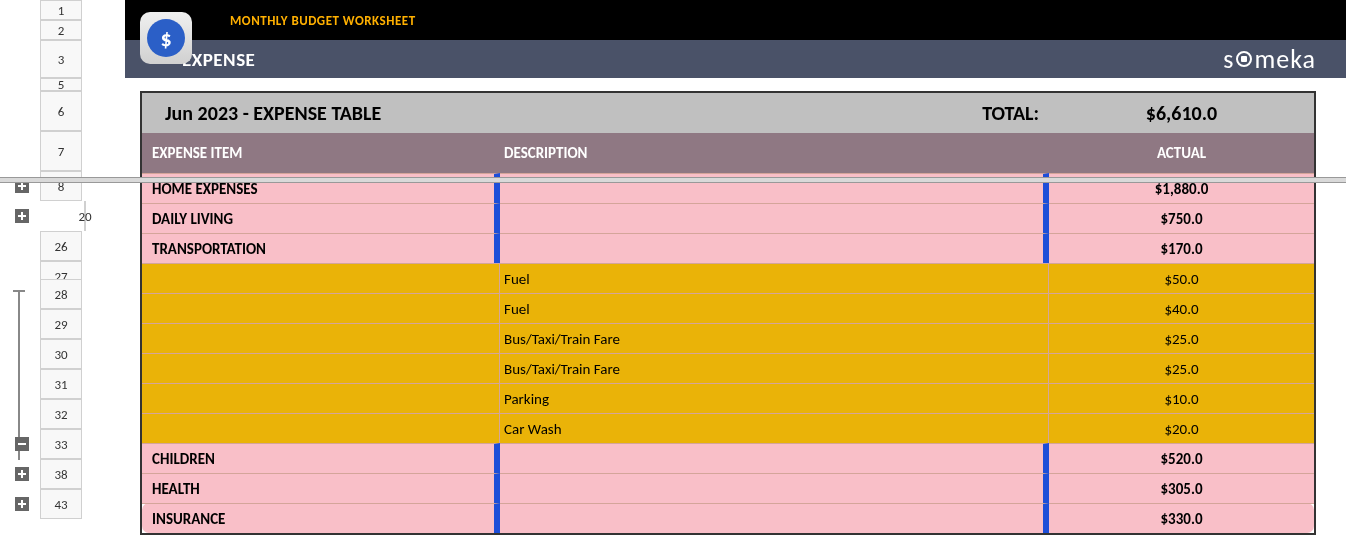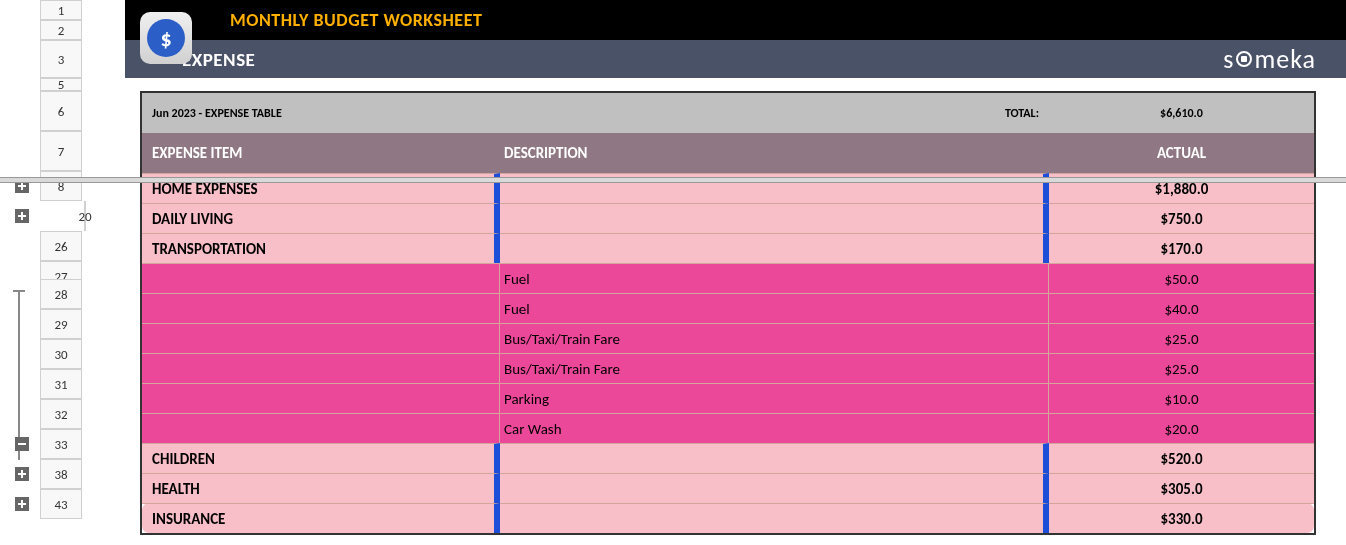--- a/index.html
+++ b/index.html
@@ -7,41 +7,41 @@
 .rownums { position:absolute; left:40px; top:0; width:42px; }
 .rownum { height:30px; border:1px solid #d0d0d0; background:#f8f8f8; display:flex; align-items:center; justify-content:center; font-size:13px; color:#333; }
 .rownum.short { height:13px; }
 .rnwrap { position:relative; }
 .outline-btn { position:absolute; left:-25px; top:50%; transform:translateY(-50%); width:14px; height:14px; background:#666; display:flex; align-items:center; justify-content:center; cursor:pointer; }
 .outline-btn svg { width:10px; height:10px; }
 .vbar { position:absolute; left:18px; top:290px; width:2px; height:170px; background:#888; }
 .vbar::before { content:''; position:absolute; left:-5px; top:0; width:12px; height:2px; background:#888; }
 .sheet { position:absolute; left:85px; top:0; right:0; bottom:0; }
 .hdr-black { background:#000; height:40px; display:flex; align-items:center; padding-left:105px; margin-left:40px; }
-.hdr-title { color:#ffb000; font-weight:bold; font-size:18px; letter-spacing:.5px; }
+.hdr-title { color:#ffb000; font-weight:bold; font-size:13px; letter-spacing:.5px; }
 .hdr-grey { background:#4a5268; height:38px; display:flex; align-items:center; justify-content:space-between; padding-left:57px; padding-right:30px; margin-left:40px; }
 .hdr-sub { color:#fff; font-weight:bold; font-size:19px; letter-spacing:.5px; }
 .dollar-icon { position:absolute; left:55px; top:12px; width:52px; height:52px; background:linear-gradient(#f0f0f0,#d0d0d0); border-radius:10px; display:flex; align-items:center; justify-content:center; z-index:10; }
 .dollar-inner { width:38px; height:38px; background:#2b5fc7; border-radius:50%; display:flex; align-items:center; justify-content:center; color:#fff; font-size:22px; font-weight:bold; }
 .logo { color:#fff; font-size:26px; font-weight:300; letter-spacing:1px; display:flex; align-items:center; }
 .logo .dot { width:16px; height:16px; border:2px solid #fff; border-radius:50%; margin:0 2px; display:inline-flex; align-items:center; justify-content:center; }
 .logo .dot::after { content:''; width:6px; height:6px; background:#fff; border-radius:1px; }
 .gap { height:13px; }
 .table-wrap { margin-left:55px; margin-right:30px; border:2px solid #333; }
 .trow { display:flex; height:32px; align-items:stretch; }
 .trow.hrow { height:40px; }
 .c1 { width:358px; padding-left:10px; display:flex; align-items:center; }
 .c2 { flex:1; padding-left:4px; display:flex; align-items:center; }
 .c3 { width:265px; display:flex; align-items:center; justify-content:center; }
-.total-row { background:#c0c0c0; font-weight:bold; font-size:12px; }
+.total-row { background:#c0c0c0; font-weight:bold; font-size:20px;padding-left:13px; }
 .total-row .c1 { color:#000; }
 .total-row .c2 { justify-content:flex-end; padding-right:10px; }
 .head-row { background:#8f7883; color:#fff; font-weight:bold; font-size:15px; }
 .cat-row { background:#f9bfc8; font-weight:bold; font-size:15px; }
-.item-row { background:#ec4899; font-size:15px; }
+.item-row { background:#eab308; font-size:15px; }
 .cat-row > div, .item-row > div { border-top:1px solid #d4a59a; }
 .cat-row .c1, .cat-row .c2 { border-right:6px solid #1d4ed8; }
 .item-row .c1, .item-row .c2 { border-right:1px solid #d4a59a; }
 .hsplit { position:absolute; left:0; right:0; top:177px; height:6px; background:#d9d9d9; border-top:1px solid #999; border-bottom:1px solid #999; z-index:20; }
 </style>
 </head>
 <body>
 
 <div class="hsplit"></div>
 <div class="vbar"></div>

